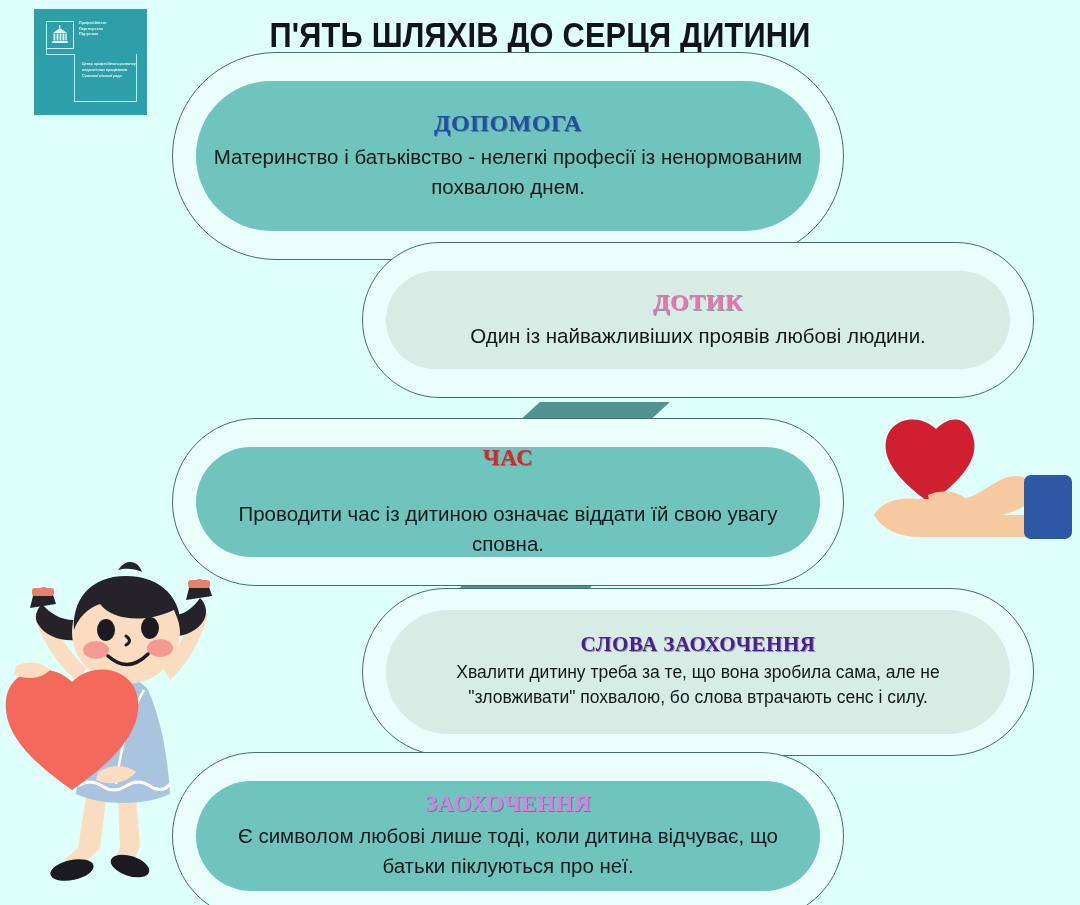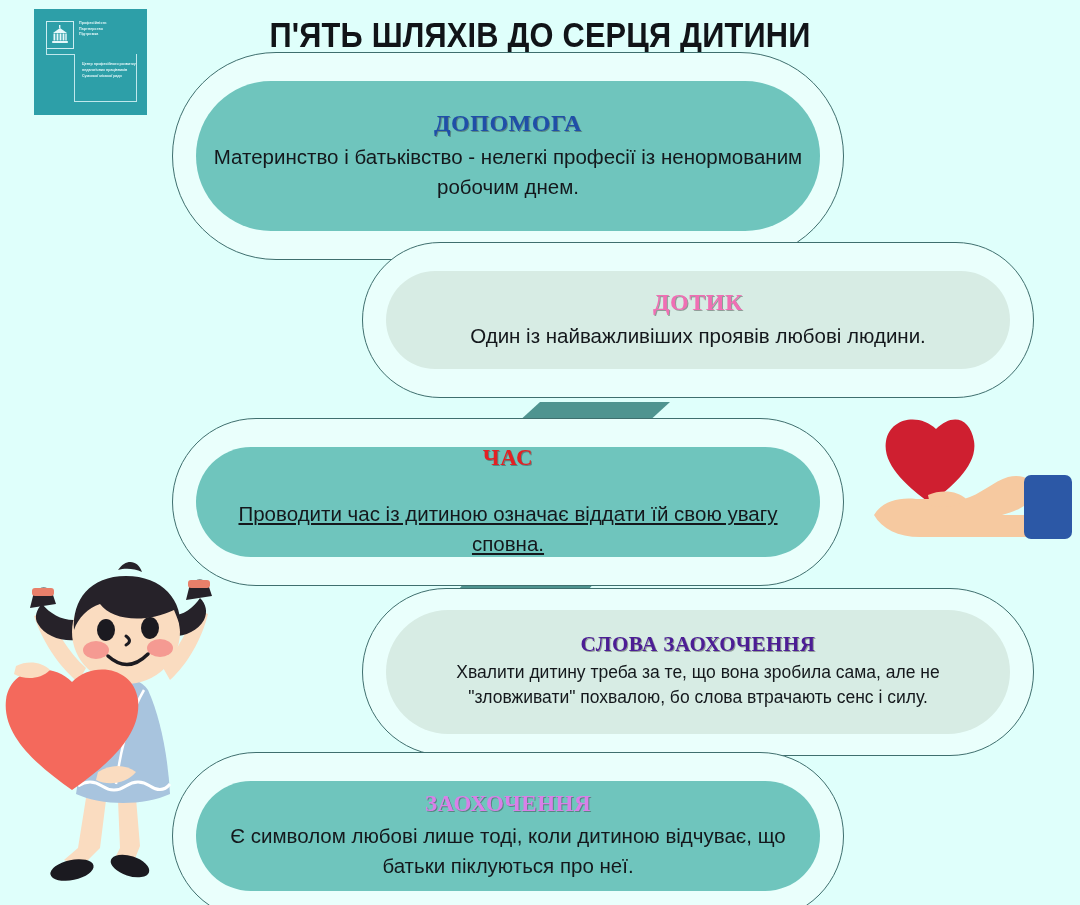--- a/index.html
+++ b/index.html
@@ -101,21 +101,21 @@
   #card1 .body{font-size:20.5px;line-height:1.42;}
 
   #card2{left:362px;top:242px;width:672px;height:156px;}
   #card2 .inner{left:24px;top:29px;right:24px;bottom:29px;}
   #card2 .heading{font-size:24px;margin-bottom:7px;}
   #card2 .body{font-size:20.5px;line-height:1.42;}
 
   #card3{left:172px;top:418px;width:672px;height:168px;}
   #card3 .inner{left:24px;top:29px;right:24px;bottom:29px;gap:24px;}
   #card3 .heading{font-size:23px;margin-bottom:6px;}
-  #card3 .body{font-size:20.5px;line-height:1.42;text-decoration:underline;}
+  #card3 .body{font-size:20.5px;line-height:1.42;}
 
   #card4{left:362px;top:588px;width:672px;height:168px;}
   #card4 .inner{left:24px;top:22px;right:24px;bottom:22px;}
   #card4 .heading{font-size:21px;margin-bottom:5px;}
   #card4 .body{font-size:17.5px;line-height:1.45;}
 
   #card5{left:172px;top:752px;width:672px;height:168px;}
   #card5 .inner{left:24px;top:29px;right:24px;bottom:29px;}
   #card5 .heading{font-size:23px;margin-bottom:6px;}
   #card5 .body{font-size:20.5px;line-height:1.42;}
@@ -162,21 +162,21 @@
     <polygon points="468,578 598,578 540,650 410,650" fill="#4f9490"></polygon>
     <polygon points="540,748 670,748 598,812 468,812" fill="#4f9490"></polygon>
   </svg>
 
   <div class="cards">
 
     <div class="card dark" id="card1">
       <div class="halo"></div>
       <div class="inner">
         <div class="heading" style="color: rgb(31, 79, 168);">ДОПОМОГА</div>
-        <div class="body">Материнство і батьківство - нелегкі професії із ненормованим робочим днем.</div>
+        <div class="body">Материнство і батьківство - нелегкі професії із ненормованим похвалою днем.</div>
       </div>
     </div>
 
     <div class="card light" id="card2">
       <div class="halo"></div>
       <div class="inner">
         <div class="heading" style="color: rgb(240, 111, 180);">ДОТИК</div>
         <div class="body">Один із найважливіших проявів любові людини.</div>
       </div>
     </div>
@@ -194,21 +194,21 @@
       <div class="inner">
         <div class="heading" style="color: #4c1d95;">СЛОВА ЗАОХОЧЕННЯ</div>
         <div class="body">Хвалити дитину треба за те, що вона зробила сама, але не "зловживати" похвалою, бо слова втрачають сенс і силу.</div>
       </div>
     </div>
 
     <div class="card dark" id="card5">
       <div class="halo"></div>
       <div class="inner">
         <div class="heading" style="color: rgb(217, 128, 232);">ЗАОХОЧЕННЯ</div>
-        <div class="body">Є символом любові лише тоді, коли дитиною відчуває, що батьки піклуються про неї.</div>
+        <div class="body">Є символом любові лише тоді, коли дитина відчуває, що батьки піклуються про неї.</div>
       </div>
     </div>
 
   </div>
 
   <svg class="art" id="hand-heart" viewBox="0 0 206 130" aria-hidden="true">
     <path fill="#cf1f30" d="M68 14 C52 -2 22 2 18 26 C14 50 40 72 62 88 C84 72 110 50 106 26 C102 2 84 -2 68 14 Z"></path>
     <path fill="#f6c9a0" d="M6 100 C14 86 32 82 48 84 L96 84 C112 80 126 66 140 62 C156 58 168 66 166 78
              C164 90 148 96 134 100 L168 100 L168 122 L52 122 C30 122 14 114 6 100 Z"></path>
     <path fill="#f6c9a0" d="M60 80 C74 74 90 76 98 84 C90 92 74 94 62 90 Z"></path>

